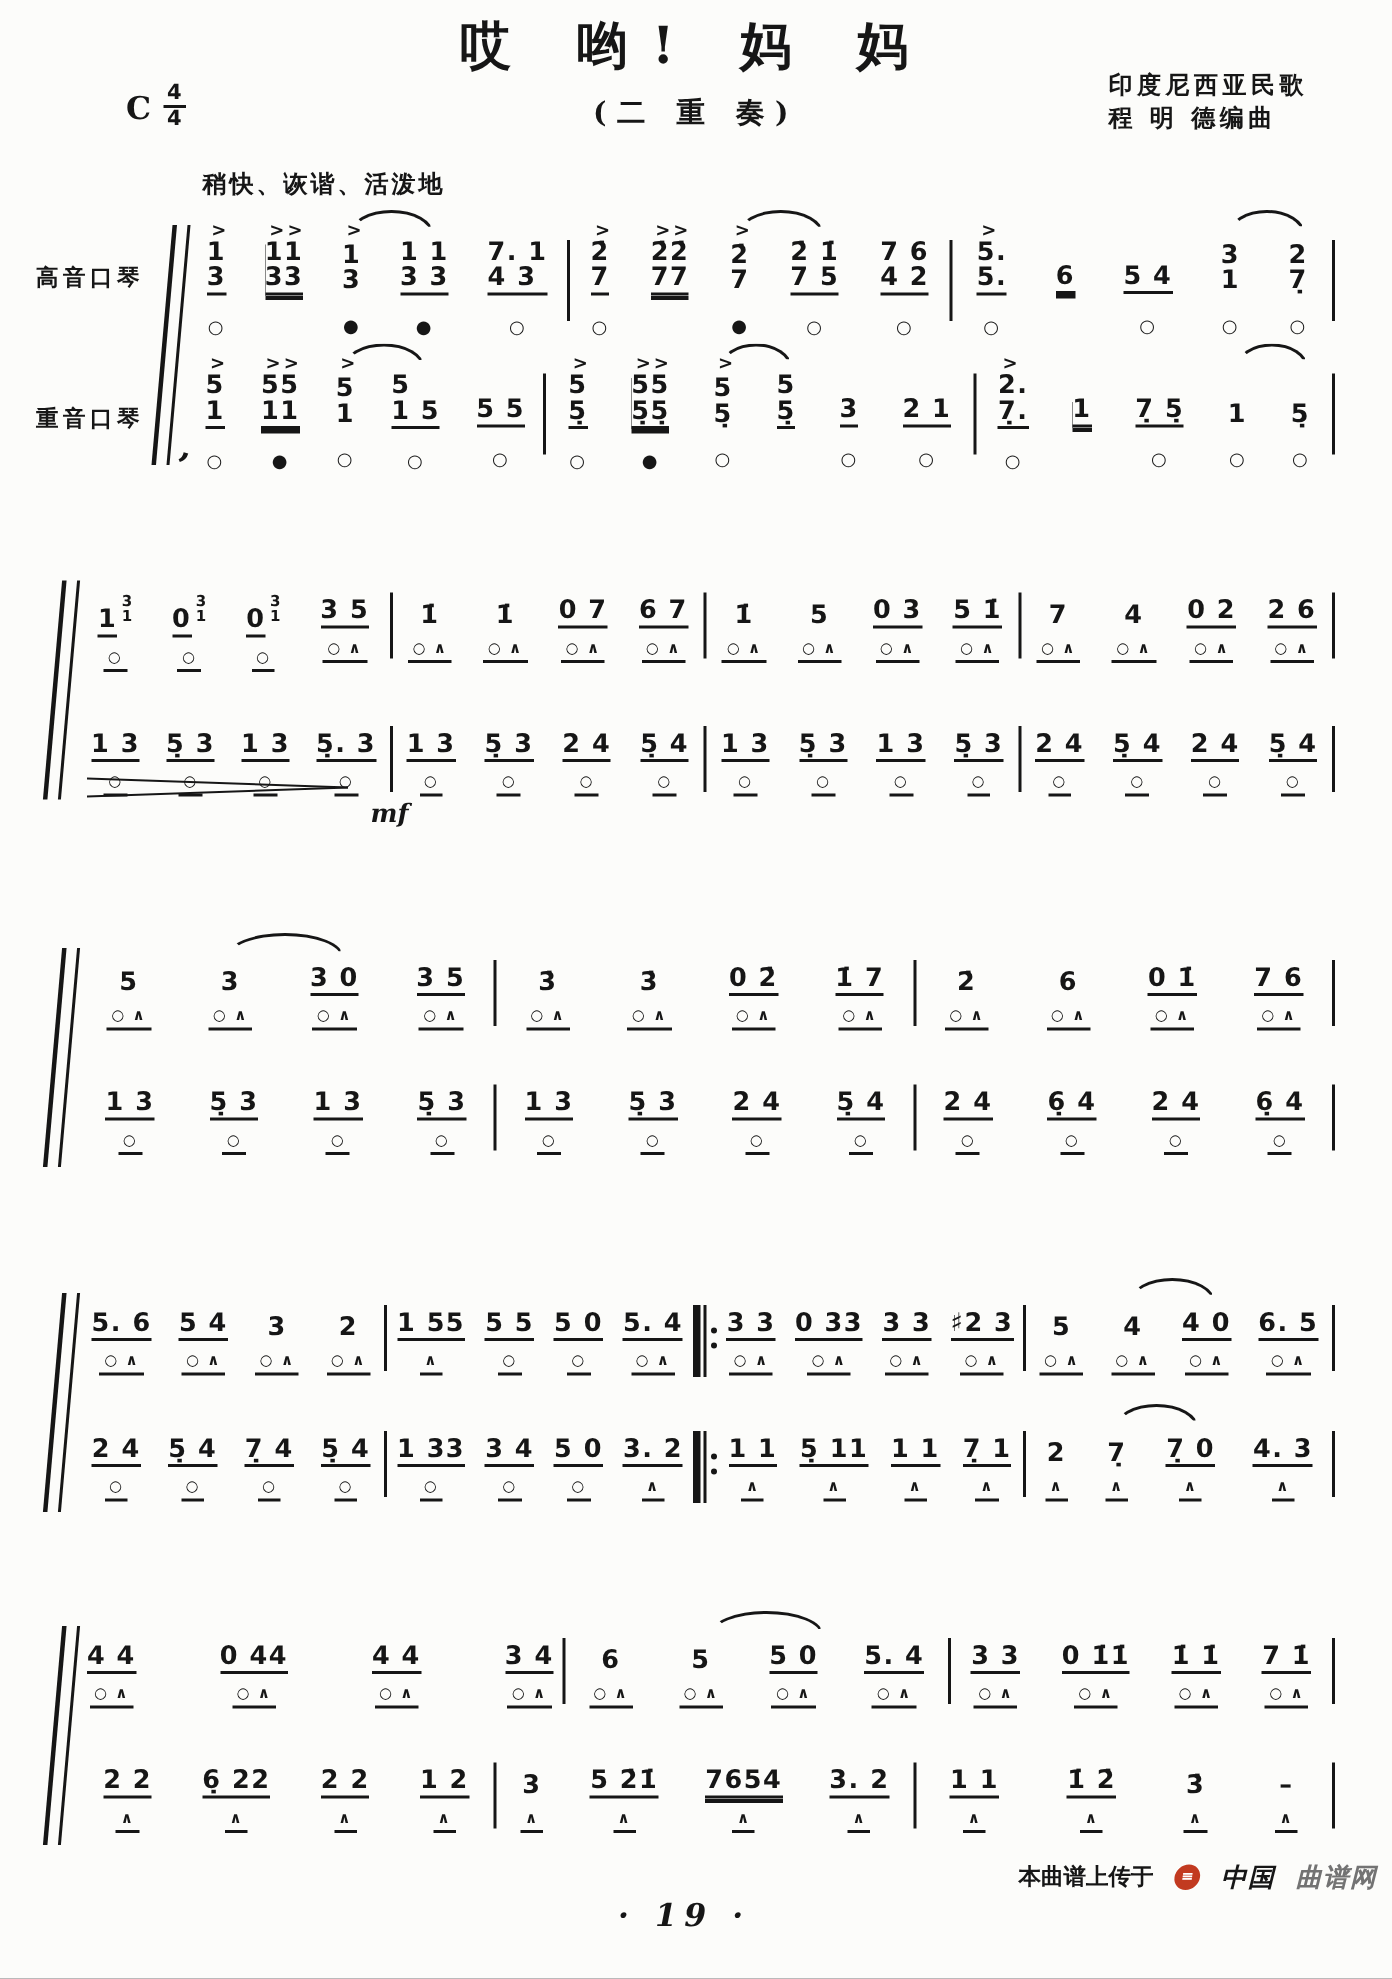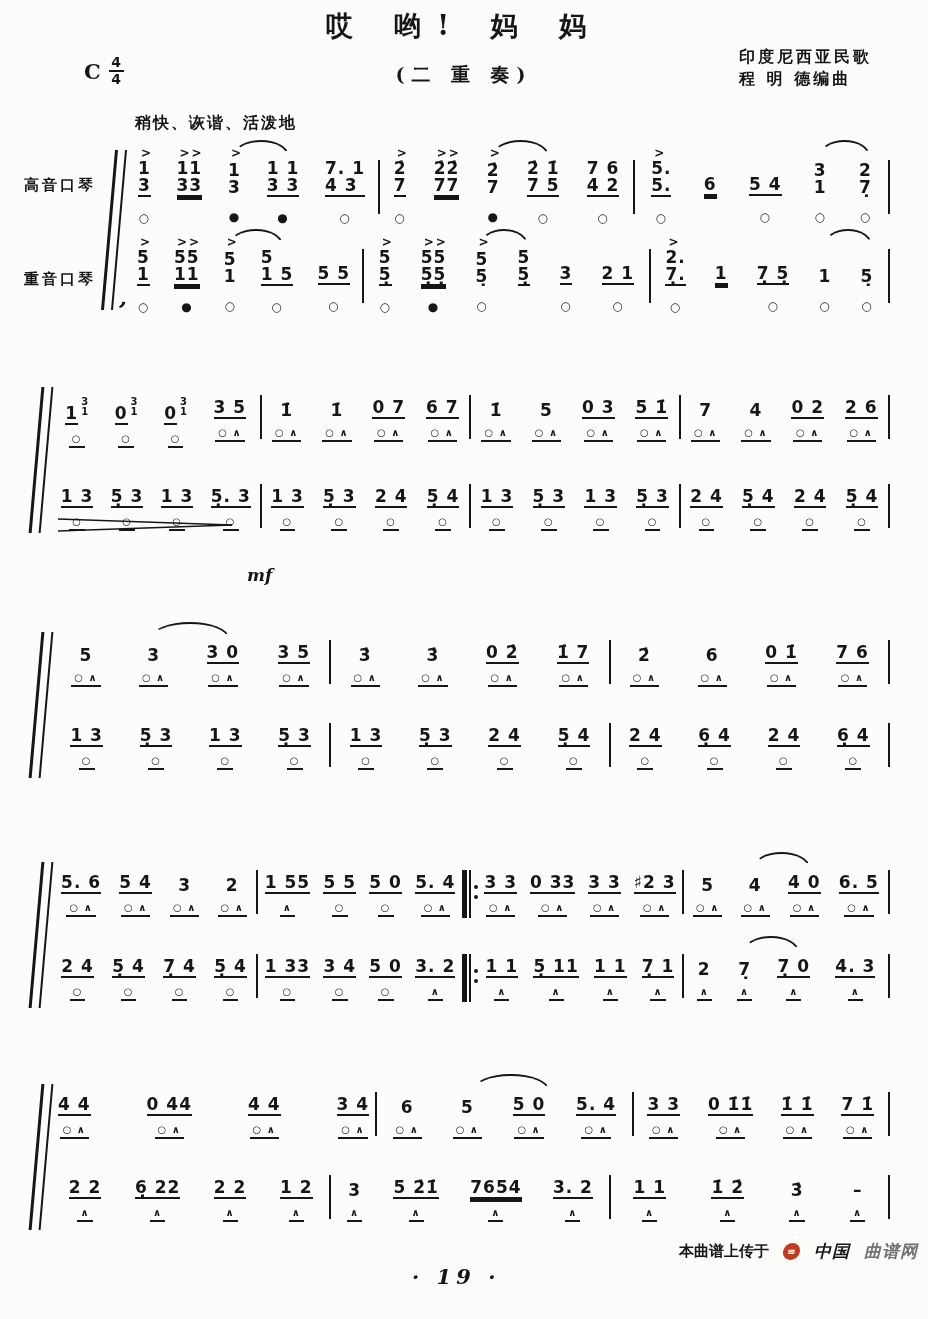--- a/index.html
+++ b/index.html
@@ -1,20 +1,20 @@
 <!DOCTYPE html>
 <html><head>
 <meta charset="utf-8">
 <style>
   html,body{margin:0;padding:0;background:#888;}
   .page{position:relative;width:928px;height:1319px;margin:0 auto;background:#fcfcfa;color:#161616;
         font-family:"DejaVu Sans",sans-serif;overflow:hidden;}
   
   .title{position:absolute;top:8px;left:0;width:100%;text-align:center;font-family:"DejaVu Serif",serif;
-         font-size:27px;font-weight:bold;letter-spacing:16px;}
+         font-size:34px;font-weight:bold;letter-spacing:16px;}
   .subtitle{position:absolute;top:62px;left:0;width:100%;text-align:center;font-family:"DejaVu Serif",serif;
          font-size:19px;font-weight:bold;letter-spacing:7px;}
   .keytime{position:absolute;top:56px;left:84px;display:flex;align-items:center;gap:8px;}
   .keytime .key{font-family:"DejaVu Serif",serif;font-size:21px;font-weight:bold;}
   .frac{display:inline-flex;flex-direction:column;align-items:center;font-size:14px;font-weight:bold;line-height:13px;}
   .frac .fbar{width:15px;height:2px;background:#161616;margin:1px 0;}
   .credits{position:absolute;top:46px;right:56px;text-align:left;font-family:"DejaVu Serif",serif;
            font-size:16px;font-weight:bold;line-height:22px;letter-spacing:3px;}
   .tempo{position:absolute;top:113px;left:135px;font-family:"DejaVu Serif",serif;font-size:16px;font-weight:bold;letter-spacing:2px;}
   
@@ -41,21 +41,21 @@
   .nt{font-size:17px;font-weight:bold;line-height:17px;white-space:pre;letter-spacing:1px;}
   .chord{display:flex;flex-direction:column;align-items:flex-start;}
   .u1{border-bottom:2px solid #161616;padding-bottom:1px;}
   .u2{border-bottom:2px solid #161616;box-shadow:0 3px 0 #161616;padding-bottom:1px;}
   .grace{display:flex;flex-direction:column;margin:0 0 8px 3px;}
   .grace .gr{font-size:10px;font-weight:bold;line-height:10px;}
   .artic{font-size:10px;font-weight:bold;border-bottom:2px solid #161616;margin-top:8px;padding:0 3px 2px;white-space:pre;letter-spacing:1px;}
   .tall .artic{border:none;font-size:12px;margin-top:14px;padding:0;}
   .ghost{visibility:hidden;}
   .tie{position:absolute;height:12px;border:2px solid transparent;border-top-color:#161616;border-radius:50% 50% 0 0/100% 100% 0 0;}
-  .mf{position:absolute;font-family:"DejaVu Serif",serif;font-style:italic;font-weight:bold;font-size:17px;margin-top:32px;}
+  .mf{position:absolute;font-family:"DejaVu Serif",serif;font-style:italic;font-weight:bold;font-size:17px;}
   .hairpin{position:absolute;}
   
   .pagenum{position:absolute;top:1264px;left:412px;font-family:"DejaVu Serif",serif;font-style:italic;
            font-weight:bold;font-size:21px;letter-spacing:5px;}
   .footer{position:absolute;top:1240px;right:10px;display:flex;align-items:center;gap:14px;
           font-family:"DejaVu Serif",serif;font-size:15px;font-weight:bold;}
   .logo-disc{display:inline-flex;align-items:center;justify-content:center;width:17px;height:17px;border-radius:50%;
              color:#fff;font-size:10px;font-weight:bold;transform:skewX(-8deg);}
   .site-bold{font-style:italic;font-size:17px;letter-spacing:1px;}
   .site-rest{font-style:italic;font-size:17px;letter-spacing:1px;}

